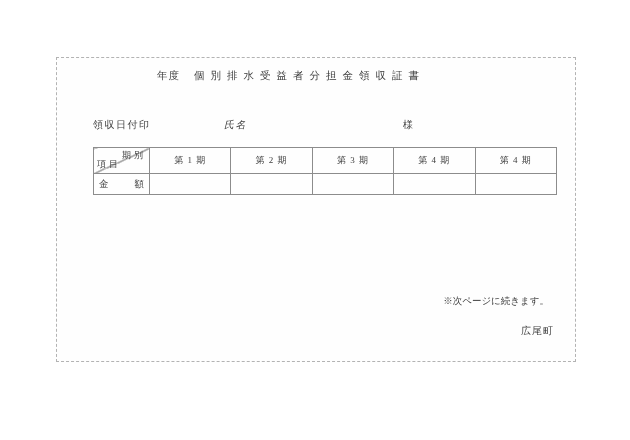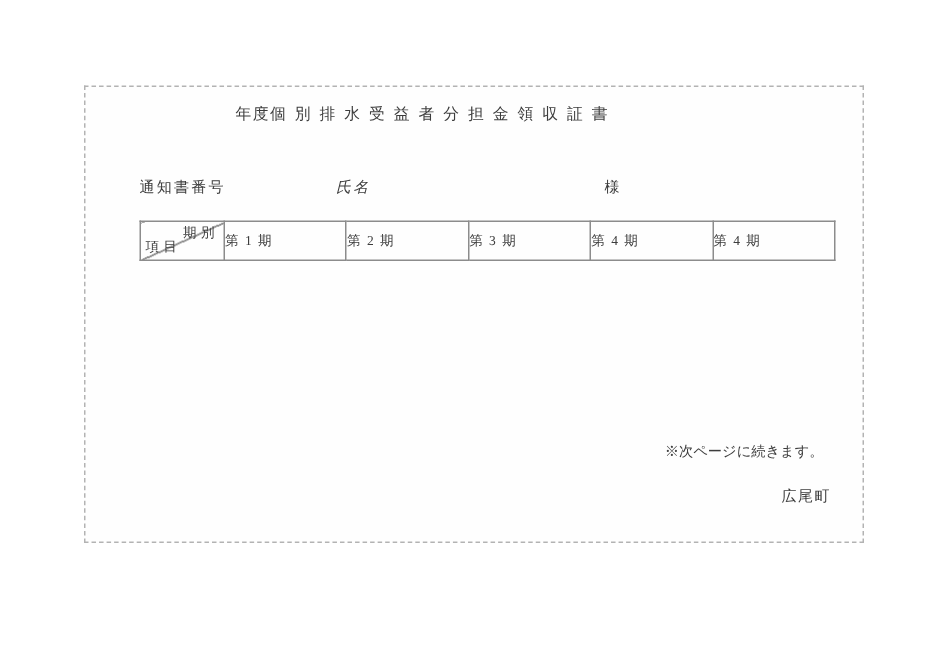--- a/index.html
+++ b/index.html
@@ -18,21 +18,21 @@
     border: 1px dashed #b3b3b3;
     background: #fefefe;
   }
 
   .title-row {
     position: absolute; left: 100px; top: 11px;
     white-space: nowrap;
     font-size: 10.5px;
   }
   .title-year { letter-spacing: 1px; }
-  .title-main { letter-spacing: 6px; }
+  .title-main { letter-spacing: 6px; margin-left: 14px; }
 
   .field-label {
     position: absolute; top: 60px;
     font-size: 10px; letter-spacing: 1.5px; white-space: nowrap;
   }
   .notice-number { left: 36px; }
   .name { left: 167px; font-style: italic; }
   .honorific { left: 346px; }
 
   table.fee-table {
@@ -54,21 +54,21 @@
     background: linear-gradient(to bottom right,
       transparent calc(50% - 0.6px),
       #8c8c8c calc(50% - 0.6px),
       #8c8c8c calc(50% + 0.6px),
       transparent calc(50% + 0.6px));
     font-size: 9px;
   }
   .corner-top { position: absolute; top: 1px; right: 3px; letter-spacing: 3px; white-space: nowrap; }
   .corner-bottom { position: absolute; bottom: 2px; left: 3px; letter-spacing: 3px; white-space: nowrap; }
 
-  td.period { text-align: left; vertical-align: middle; font-size: 9px; letter-spacing: 1px; white-space: nowrap; }
+  td.period { text-align: center; vertical-align: middle; font-size: 9px; letter-spacing: 1px; white-space: nowrap; }
 
   td.row-label {
     vertical-align: middle;
     padding: 0 5px;
     font-size: 9.5px;
     text-align: justify;
     text-align-last: justify;
   }
 
   td.stamp {
@@ -94,21 +94,21 @@
 </head>
 <body>
 
 <div class="canvas">
   <div class="page">
 
     <div class="title-row">
       <span class="title-year">年度</span><span class="title-main">個別排水受益者分担金領収証書</span>
     </div>
 
-    <div class="field-label notice-number">通知書番号</div>
+    <div class="field-label notice-number">領収日付印</div>
     <div class="field-label name">氏名</div>
     <div class="field-label honorific">様</div>
 
     <table class="fee-table">
       <colgroup>
         <col class="col-label">
         <col>
           <col>
           <col>
           <col>
@@ -119,20 +119,28 @@
           <td class="corner">
             <span class="corner-top">期別</span>
             <span class="corner-bottom">項目</span>
           </td>
           <td class="period">第 1 期</td>
           <td class="period">第 2 期</td>
           <td class="period">第 3 期</td>
           <td class="period">第 4 期</td>
           <td class="period">第 4 期</td>
         </tr>
+        <tr class="r-amount">
+          <td class="row-label">金額</td>
+          <td></td>
+          <td></td>
+          <td></td>
+          <td></td>
+          <td></td>
+        </tr>
       </tbody>
     </table>
 
     <div class="note note-right">※次ページに続きます。</div>
     <div class="issuer">広尾町</div>
 
   </div>
 </div>
 
 </body></html>

